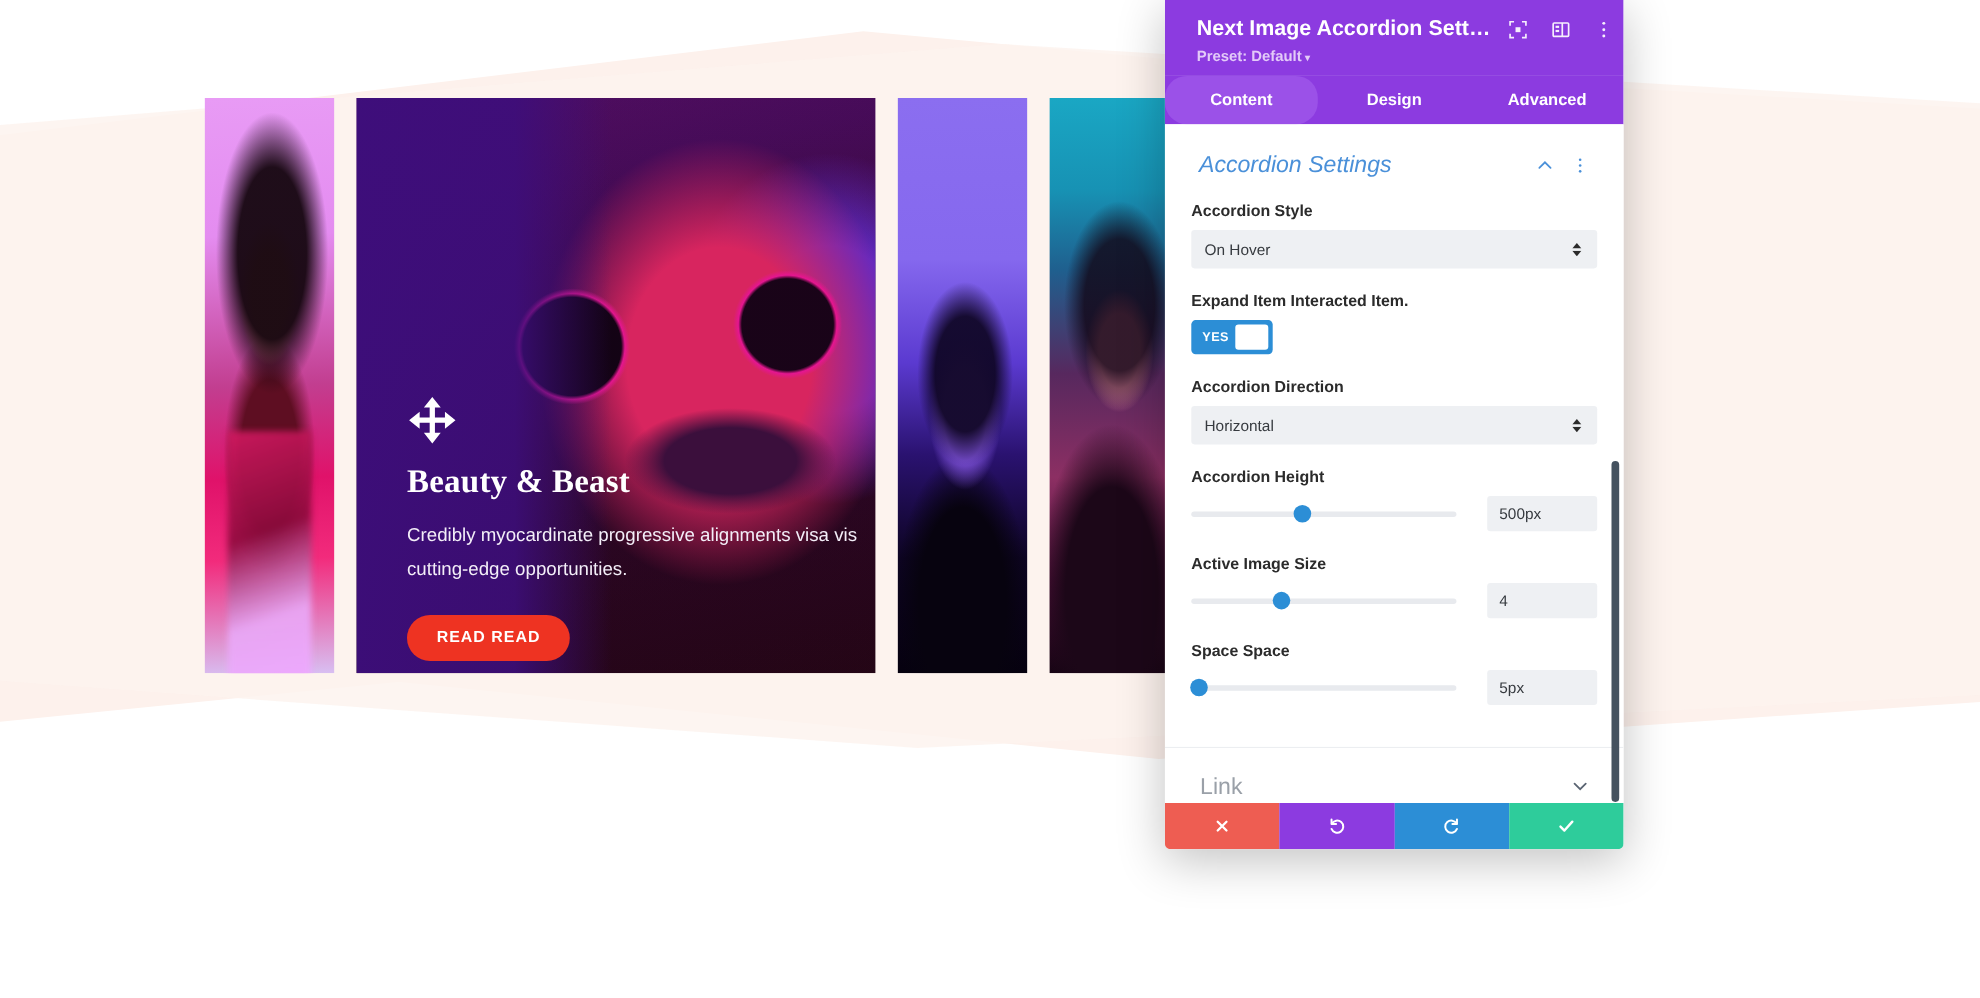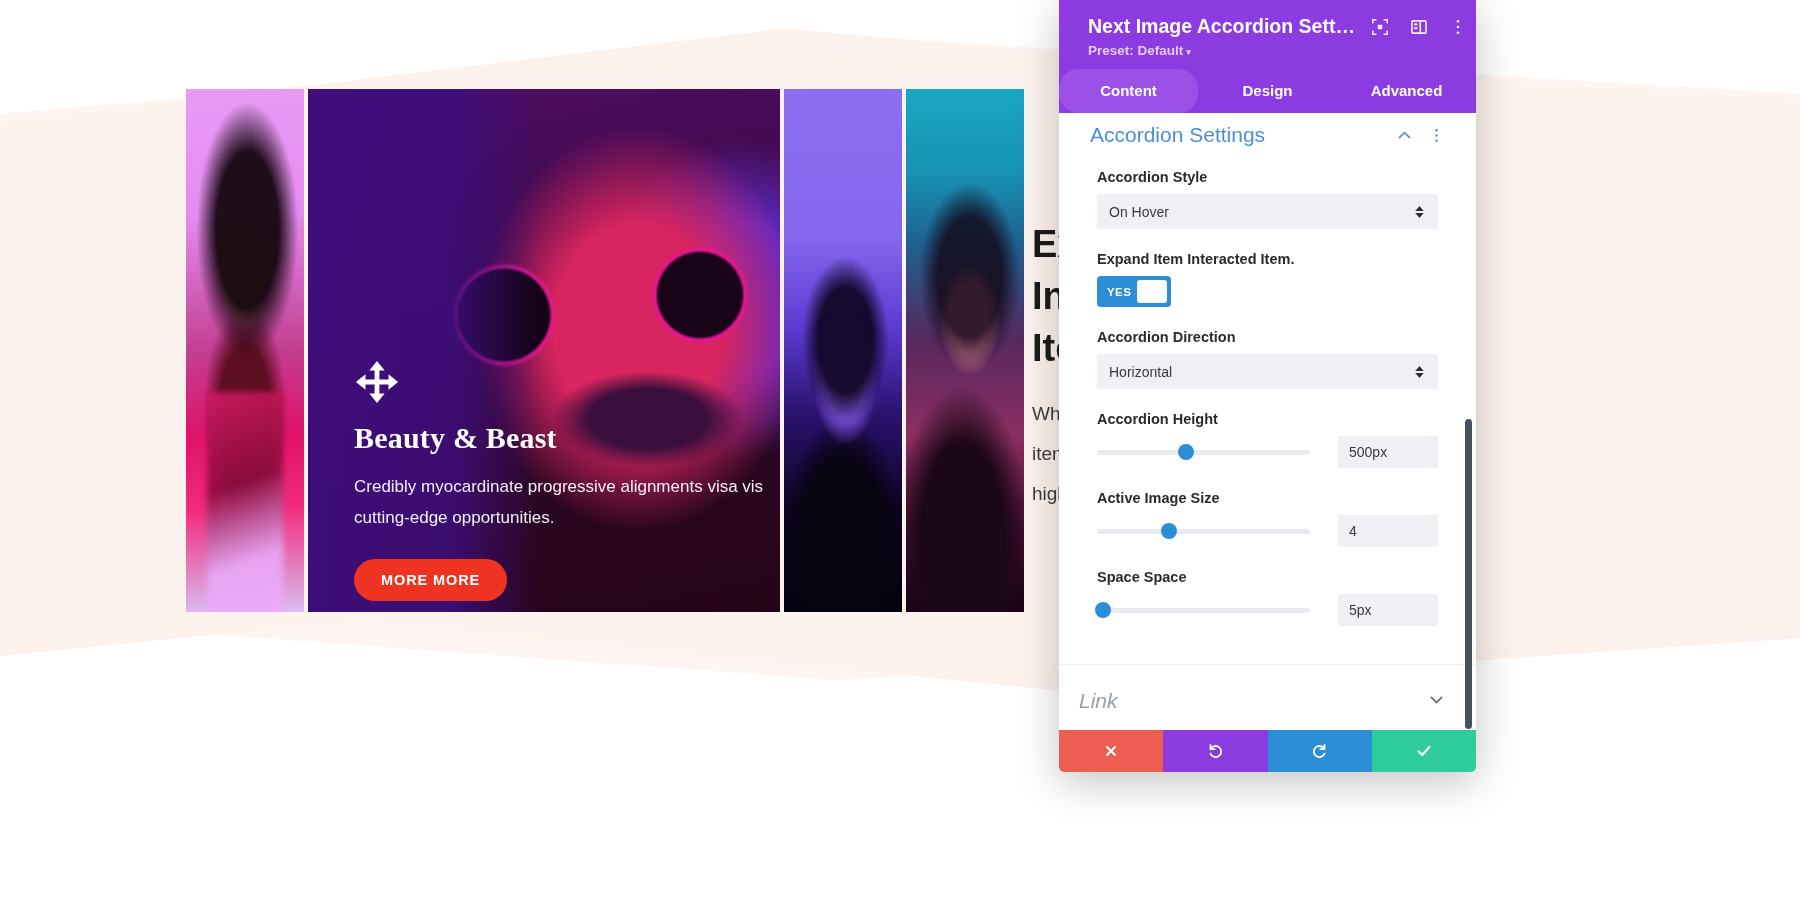--- a/index.html
+++ b/index.html
@@ -24,21 +24,21 @@
   .bg-band2 {
     position: absolute; left: -40px; top: 40px; width: 1900px; height: 640px;
     background: #fdf3ee;
     clip-path: polygon(0% 12%, 50% 0%, 100% 9%, 100% 92%, 46% 100%, 0% 90%);
     opacity: .85;
   }
 
   
   .accordion {
     position: absolute; left: 146px; top: 89px;
-    height: 523px; display: flex; gap: 4px; align-items: stretch;
+    height: 523px; display: flex; gap: 20px; align-items: stretch;
     z-index: 4;
     padding-left: 40px;
   }
   .acc-panel { position: relative; overflow: hidden; height: 523px; }
 
   .p1 { width: 118px; }
   .p2 { width: 472px; }
   .p3 { width: 118px; }
   .p4 { width: 118px; }
 
@@ -146,27 +146,27 @@
   .tab {
     flex:1; text-align:center; padding:13px 0 14px; color:#ffffff;
     font-size:15px; font-weight:700; cursor:pointer;border-radius:20px;
   }
   .tab.active { background:#9b51e8; }
 
   .modal-body { flex:1; position:relative; overflow:hidden; background:#ffffff; }
   .scroll-area { position:absolute; inset:0; padding:0 0 0 0; }
 
   .section-head {
-    display:flex; align-items:center; padding:10px 30px 0 31px;
+    display:flex; align-items:center; padding:25px 30px 0 31px;font-style:italic;
   }
   .section-title { flex:1; color:#4a90d9; font-size:21px; font-weight:400; }
   .sh-icon { width:20px; height:20px; display:flex; align-items:center; justify-content:center; cursor:pointer; color:#4a90d9; }
   .sh-icon + .sh-icon { margin-left:12px; }
 
-  .field { padding:0 38px; margin-top:22px; }
+  .field { padding:0 24px; margin-top:22px; }
   .field-label { font-size:14.5px; color:#2b2b2b; font-weight:700; margin-bottom:9px; }
 
   .select-wrap { position:relative; }
   select.divi-select {
     width:100%; height:35px; background:#eef0f3; border:none; border-radius:3px;
     padding:0 32px 0 12px; font-size:14px; color:#363a3f;
     font-family:"Liberation Sans", sans-serif; appearance:none; cursor:pointer;
   }
   .sel-arrows {
     position:absolute; right:14px; top:50%; transform:translateY(-50%);
@@ -189,23 +189,22 @@
     width:16px; height:16px; border-radius:50%; background:#2c8ed6; cursor:pointer;
   }
   .range-value {
     width:100px; height:32px; background:#eef0f3; border:none; border-radius:3px;
     font-size:14px; color:#363a3f; padding:0 11px;
     font-family:"Liberation Sans", sans-serif;
   }
 
   .sec-divider { margin:38px 0 0; border-top:1px solid #eceef1; }
   .link-row {
-    display:flex; align-items:flex-start; padding:24px 30px 26px 20px;
+    display:flex; align-items:flex-start; padding:24px 30px 26px 32px;
     cursor:pointer;
-    font-style:italic;
   }
   .link-title { flex:1; color:#9aa0a8; font-size:21px; font-weight:400; }
 
   .v-scrollbar {
     position:absolute; right:4px; top:306px; width:7px; height:310px;
     background:#45525f; border-radius:4px; cursor:pointer;
   }
 
   .modal-footer { display:flex; height:42px; }
   .foot-btn {
@@ -242,21 +241,21 @@
       <div class="art"></div>
       <div class="scrim"></div>
       <div class="overlay">
         <span class="move-icon">
           <svg viewBox="0 0 48 48" width="46" height="46" fill="#ffffff" aria-hidden="true">
             <path d="M24 2 L32 12 L26.5 12 L26.5 21.5 L36 21.5 L36 16 L46 24 L36 32 L36 26.5 L26.5 26.5 L26.5 36 L32 36 L24 46 L16 36 L21.5 36 L21.5 26.5 L12 26.5 L12 32 L2 24 L12 16 L12 21.5 L21.5 21.5 L21.5 12 L16 12 Z"></path>
           </svg>
         </span>
         <div class="acc-title">Beauty &amp; Beast</div>
         <div class="acc-desc">Credibly myocardinate progressive alignments visa vis cutting-edge opportunities.</div>
-        <button class="read-more">MORE MORE</button>
+        <button class="read-more">READ READ</button>
       </div>
     </div>
 
     <div class="acc-panel p3">
       <div class="art"></div>
     </div>
 
     <div class="acc-panel p4">
       <div class="art"></div>
     </div>

